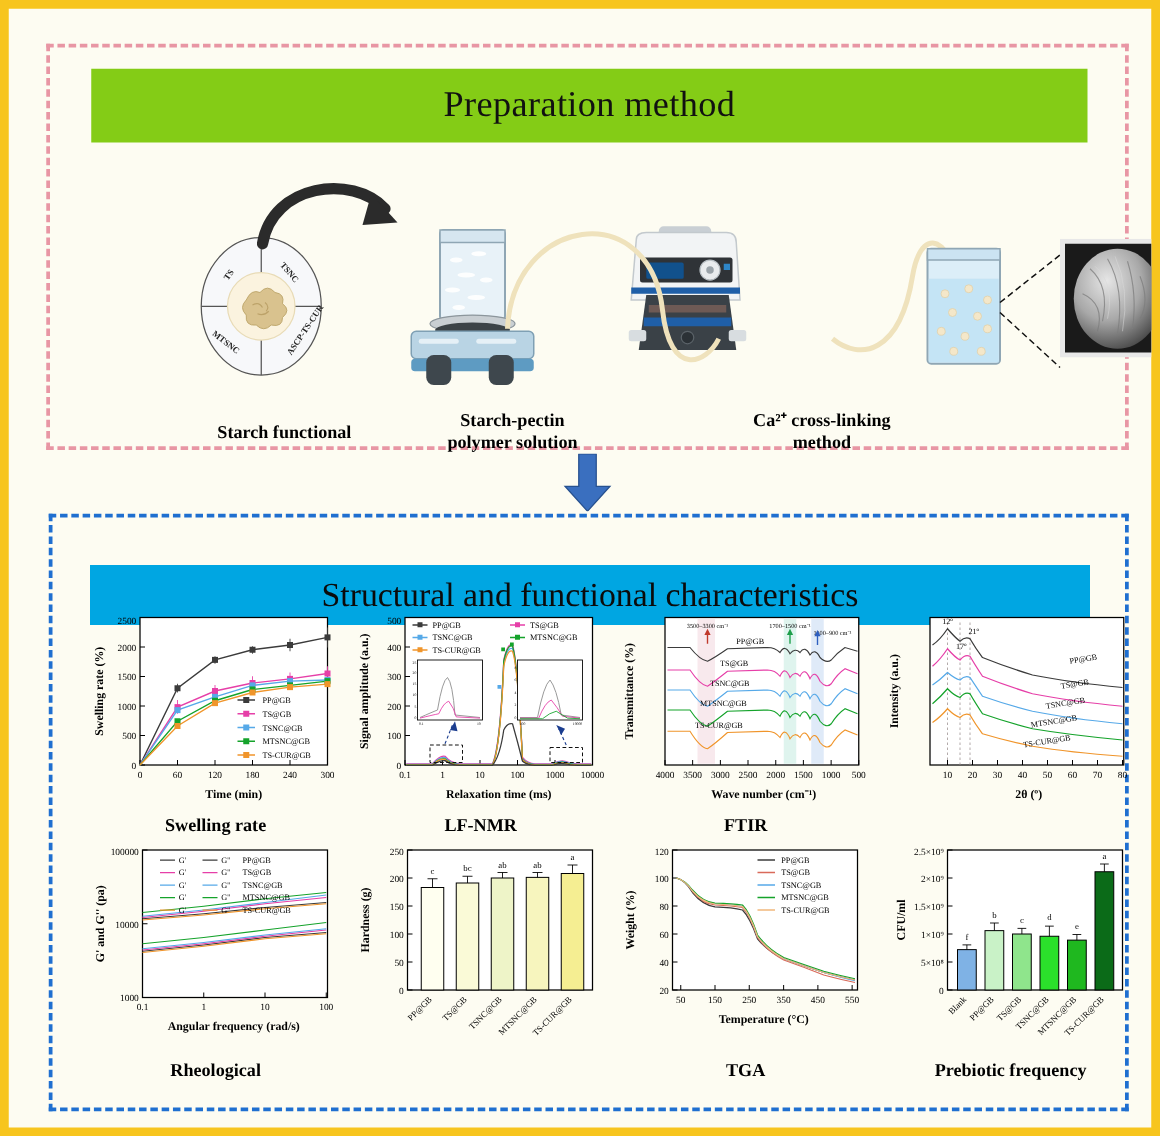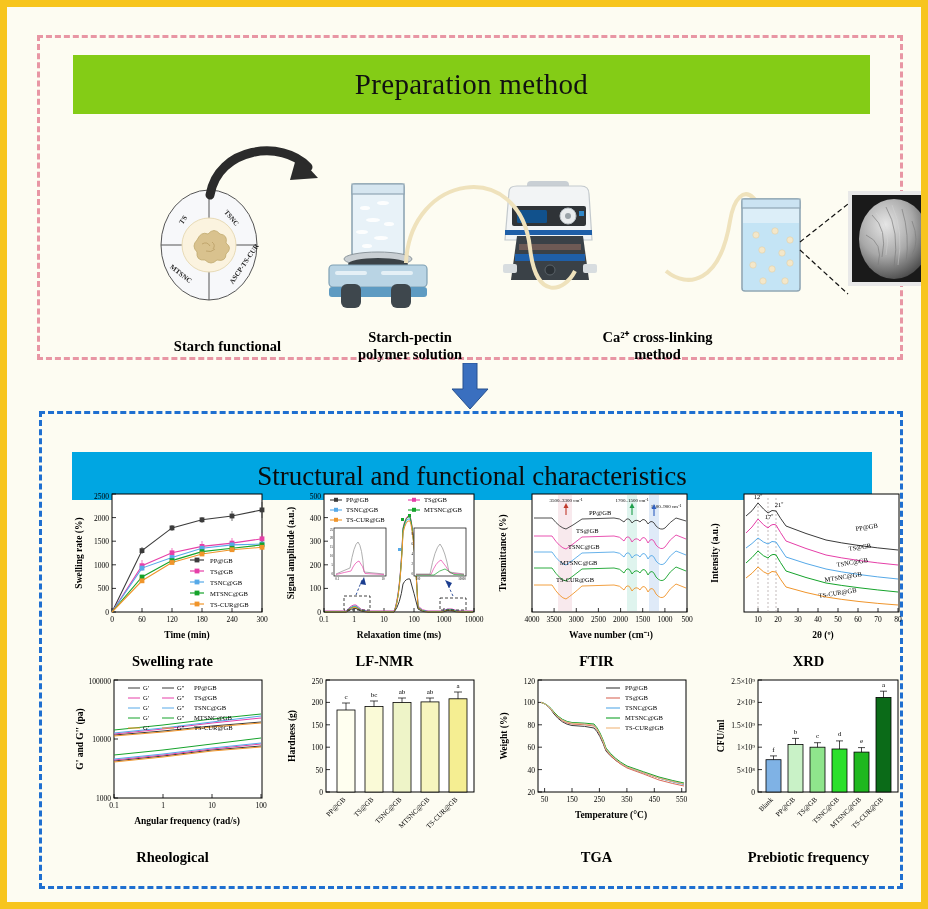--- a/index.html
+++ b/index.html
@@ -530,21 +530,20 @@
           <text x="73" y="19">21º</text>
         </g>
         <g style="font-size:6.5px">
           <text x="150" y="43" transform="rotate(-9 150 43)">PP@GB</text>
           <text x="143" y="63" transform="rotate(-9 143 63)">TS@GB</text>
           <text x="131" y="79" transform="rotate(-9 131 79)">TSNC@GB</text>
           <text x="119" y="94" transform="rotate(-9 119 94)">MTSNC@GB</text>
           <text x="113" y="110" transform="rotate(-9 113 110)">TS-CUR@GB</text>
         </g>
       </svg>
-      <div class="chart-title">XRD</div>
     </div>
 
     <div class="chart-cell" style="left:28px;top:260px;width:205px;height:190px;">
       <svg width="205" height="172" viewBox="0 0 205 172">
         <rect x="44" y="6" width="148" height="118" fill="#fff" stroke="#000" stroke-width="1"></rect>
         <g class="ax" text-anchor="end">
           <text x="41" y="127">1000</text>
             <text x="41" y="68">10000</text>
             <text x="41" y="10">100000</text>
         </g>

